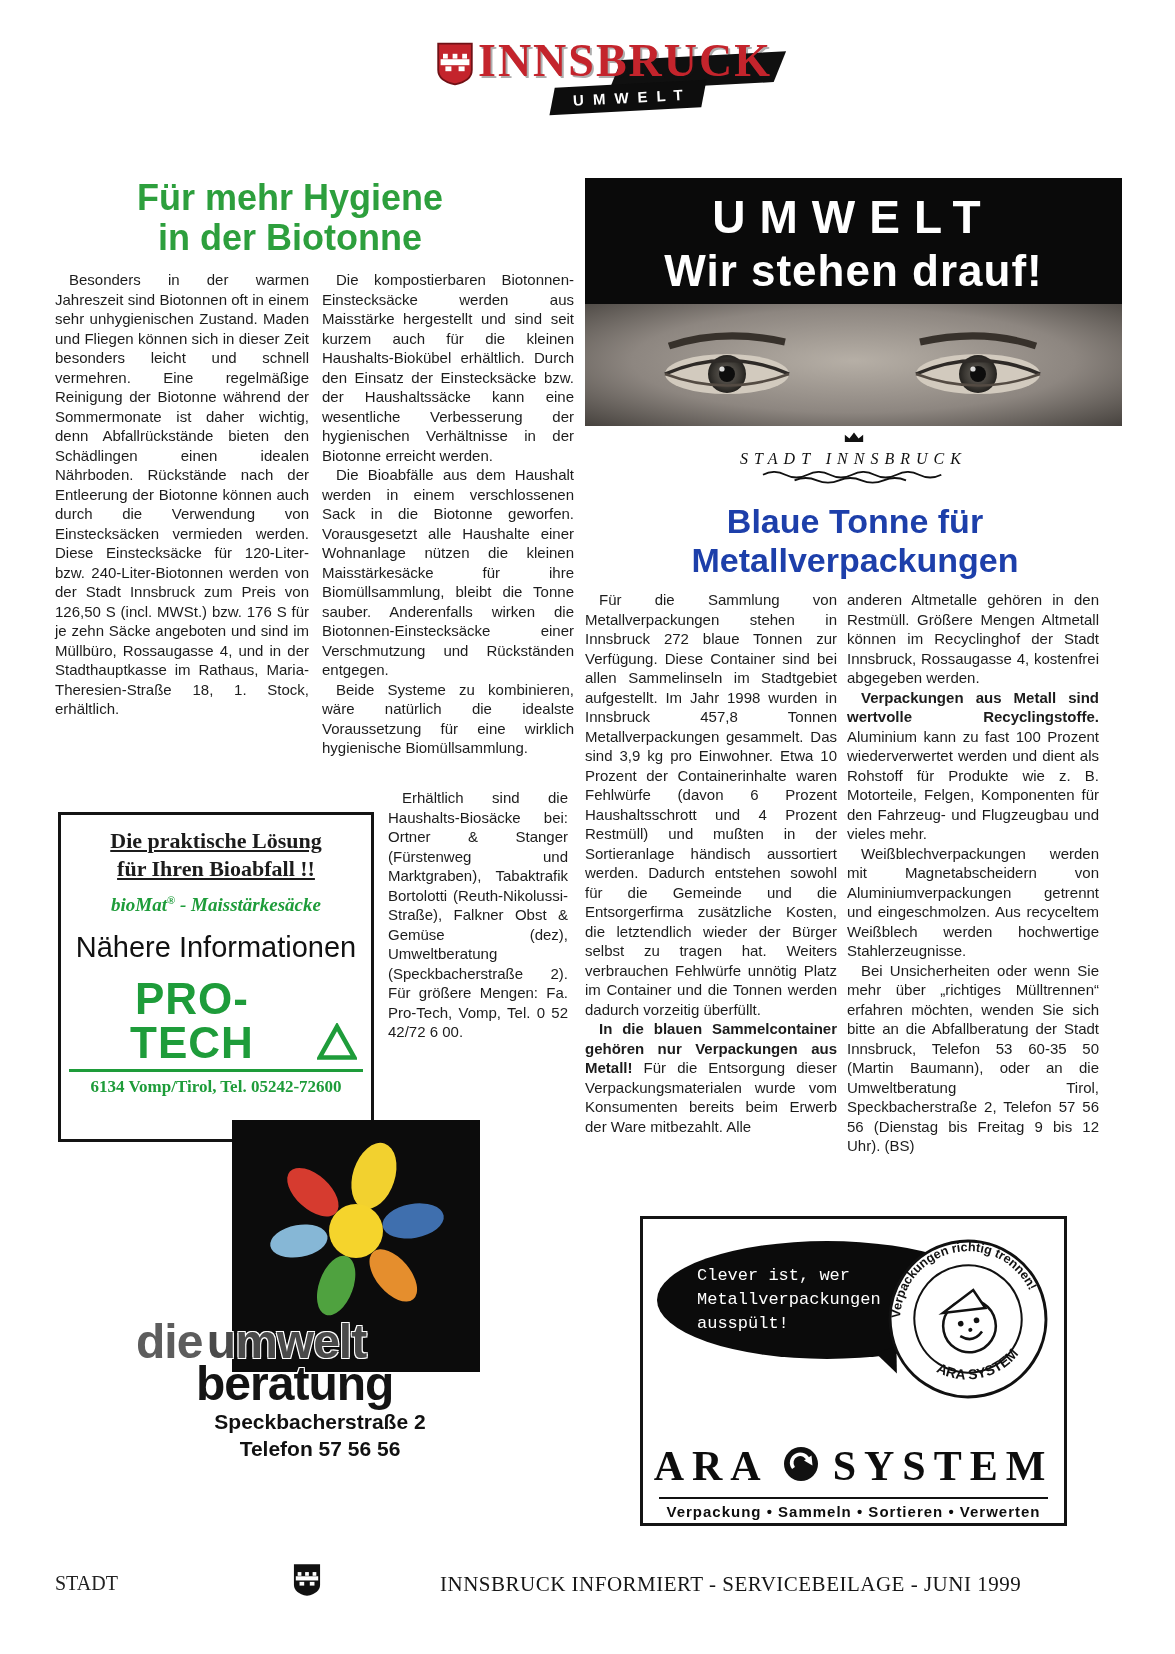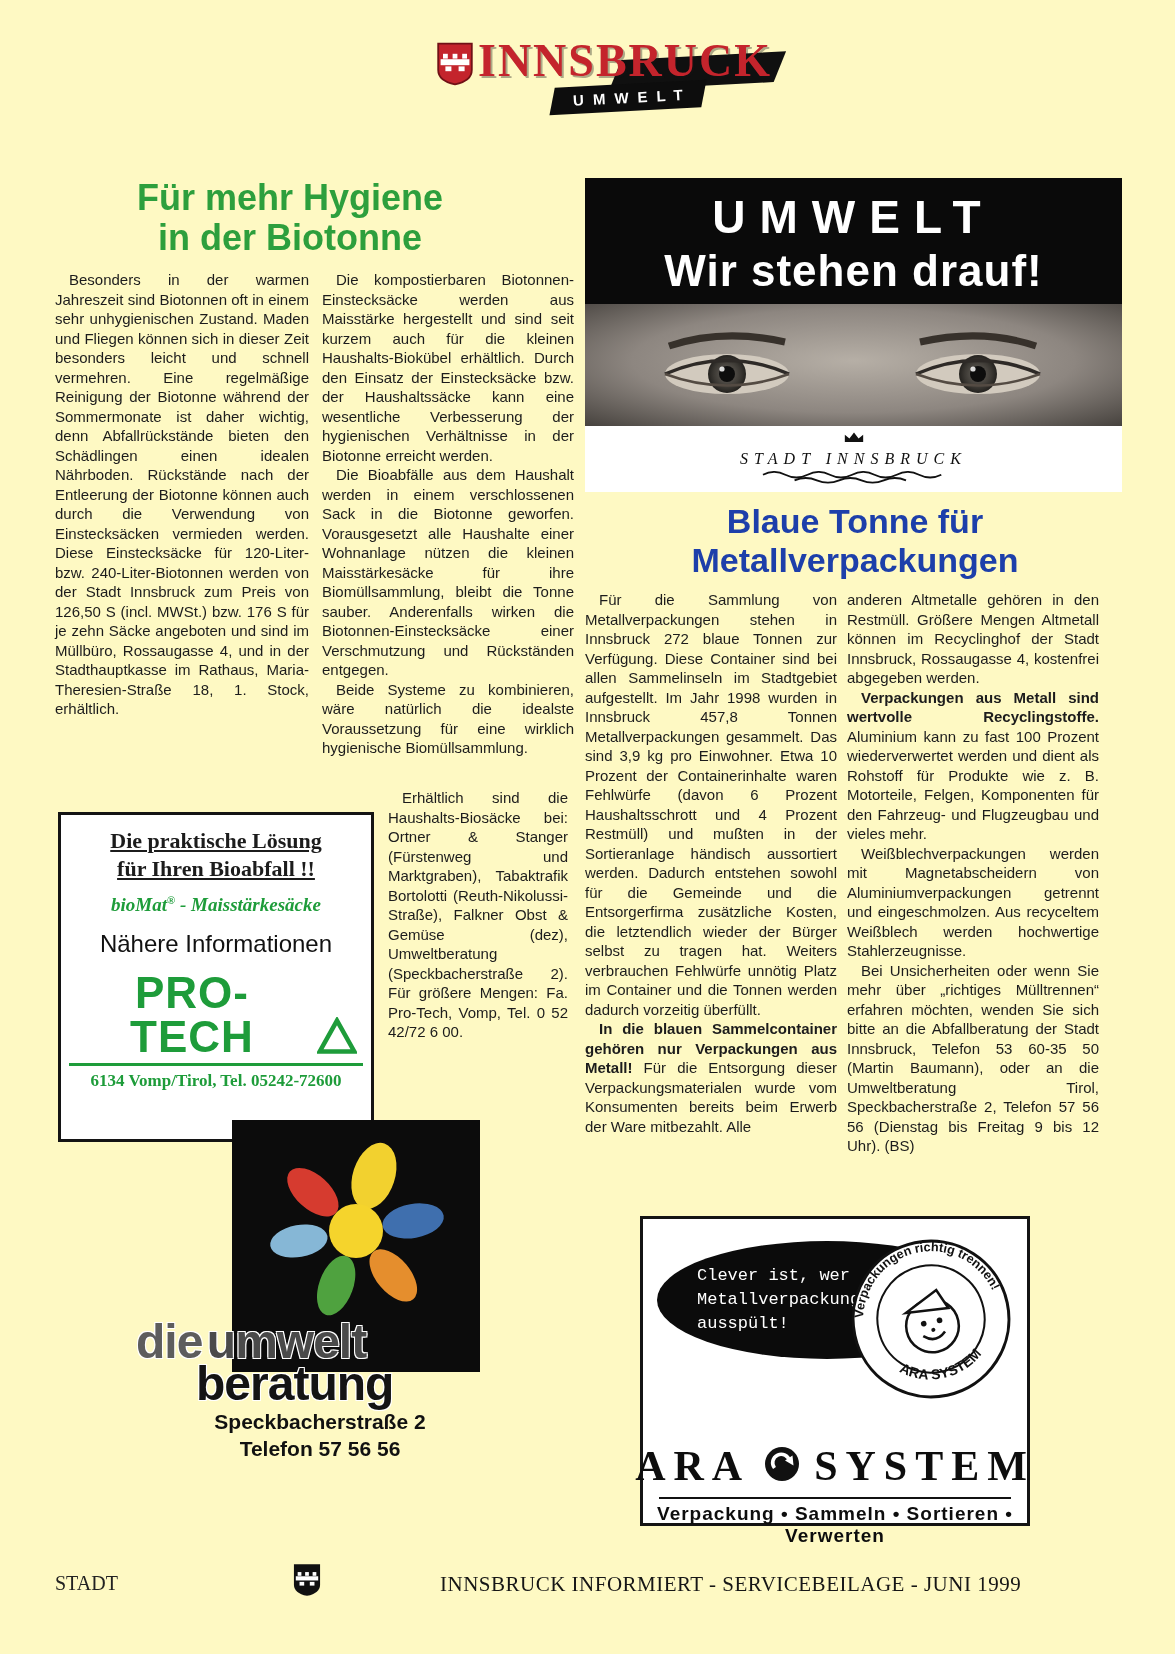--- a/index.html
+++ b/index.html
@@ -1,18 +1,18 @@
 <!DOCTYPE html>
 <html lang="de"><head>
 <meta charset="utf-8">
 <style>
   html,body { margin:0; padding:0; background:#e8e8e6; }
   .page {
     position:relative; width:1175px; height:1654px; margin:0 auto;
-    background:#fef9c3; overflow:hidden;
+    background:#ffffff; overflow:hidden;
     font-family:"Liberation Sans", sans-serif; color:#1c1c1c;
   }
   .abs { position:absolute; }
 
   
   .mast-title {
     font-family:"Liberation Serif", serif; font-weight:bold;
     font-size:46px; color:#c4242c; letter-spacing:2px; z-index:2;
     text-shadow:2px 2px 0 rgba(20,20,20,.35);
   }
@@ -40,21 +40,21 @@
   }
   .ad-title {
     font-family:"Liberation Serif", serif; font-weight:bold; font-size:22px;
     text-decoration:underline; line-height:1.25;
   }
   .biomat-line {
     font-family:"Liberation Serif", serif; font-weight:bold; font-style:italic;
     font-size:19px; color:#1e9c3a; margin-top:12px;
   }
   .biomat-line .sup { font-size:11px; vertical-align:super; }
-  .info-line { font-size:24px; line-height:1.2; margin-top:14px; color:#111; }
+  .info-line { font-size:29px; line-height:1.2; margin-top:14px; color:#111; }
   .protech-row {
     display:inline-flex; align-items:flex-end; justify-content:flex-start; gap:8px;
     margin-top:12px; border-bottom:3px solid #1e9c3a; padding:0 6px 4px 6px;
   }
   .protech-name { font-size:44px; font-weight:bold; color:#1e9c3a; letter-spacing:1px; line-height:1; }
   .protech-addr {
     font-family:"Liberation Serif", serif; font-weight:bold; font-size:17px;
     color:#1e9c3a; margin-top:5px;
   }
 
@@ -100,21 +100,21 @@
     border-left:14px solid transparent; border-right:8px solid transparent;
     border-top:26px solid #0b0b0b; transform:rotate(-18deg);
   }
   .ara-brand-row {
     position:absolute; left:0; right:0; display:flex; align-items:center; justify-content:center; gap:14px;font-family:Liberation Serif, serif;
   }
   .ara-brand { font-size:42px; font-weight:bold; letter-spacing:8px; color:#0d0d0d; line-height:1; }
   .ara-rule { position:absolute; left:16px; right:16px; border-top:2px solid #111; }
   .ara-tagline {
     position:absolute; left:0; right:0; text-align:center;
-    font-weight:bold; font-size:19px; letter-spacing:1px; color:#0d0d0d;
+    font-weight:bold; font-size:15px; letter-spacing:1px; color:#0d0d0d;
   }
 
   
   .footer-pg { font-family:"Liberation Serif", serif; font-size:20px; color:#222; }
   .footer-text { font-family:"Liberation Serif", serif; font-size:21px; letter-spacing:.5px; color:#161616; }
 </style>
 </head>
 <body>
 
 <div class="page">
@@ -270,21 +270,21 @@
     <span class="ub-word ub-word2">umwelt</span>
   </div>
   <div class="abs" style="left:196px; top:1360px; z-index:4;">
     <span class="ub-word3">beratung</span>
   </div>
   <div class="abs ub-addr" style="left:170px; top:1408px; width:300px;">
     <div>Speckbacherstraße 2</div>
     <div>Telefon 57 56 56</div>
   </div>
 
-  <div class="abs ara-box" style="left:640px; top:1216px; width:390px; height:310px;">
+  <div class="abs ara-box" style="left:640px; top:1216px; width:427px; height:310px;">
     <div class="bubble" style="left:14px; top:22px; width:300px; height:118px;">
       <div>Clever ist, wer</div>
       <div>Metallverpackungen</div>
       <div>ausspült!</div>
     </div>
     <div class="bubble-tail" style="left:236px; top:130px;"></div>
 
     <div class="abs" style="right:10px; top:14px; width:172px; height:172px;">
       <svg width="172" height="172" viewBox="0 0 170 170">
         <g transform="rotate(-12 85 85)">

